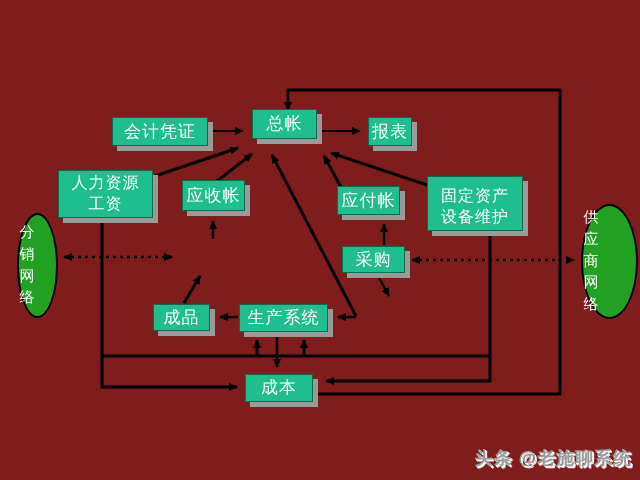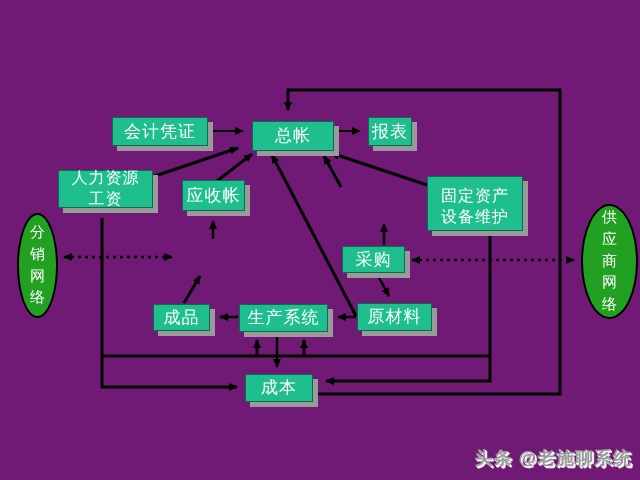--- a/index.html
+++ b/index.html
@@ -1,33 +1,33 @@
 <!DOCTYPE html>
 <html><head>
 <meta charset="utf-8">
 <style>
   html,body{margin:0;padding:0;background:#fff;}
   .canvas{
-    position:relative;width:640px;height:480px;background:#701a75;overflow:hidden;
+    position:relative;width:640px;height:480px;background:#7f1d1d;overflow:hidden;
     font-family:"Liberation Serif","DejaVu Serif",serif;
   }
   .edges{position:absolute;left:0;top:0;z-index:1;}
   .node{
     position:absolute;z-index:2;box-sizing:border-box;
     background:#1fbe8f;border:1px solid #0b6b4f;
     box-shadow:5px 5px 0 #9a9a9a;
     color:#ffffff;text-align:center;
     display:flex;align-items:center;justify-content:center;
     font-size:17px;line-height:1.15;letter-spacing:1px;
   }
   .node.twoline{font-size:16px;line-height:1.3;padding:2px 3px;letter-spacing:1px;}
   .ellipse{
     position:absolute;z-index:2;box-sizing:border-box;
     background:#22a022;border:2px solid #000000;border-radius:50%;
-    color:#ffffff;display:flex;align-items:center;justify-content:center;
+    color:#ffffff;display:flex;align-items:center;
     font-size:15px;line-height:1.45;letter-spacing:0;
   }
   .ellipse .vtext{width:16px;word-break:break-all;text-align:center;}
   .watermark{
     position:absolute;z-index:3;right:8px;bottom:10px;
     font-family:"Liberation Sans","DejaVu Sans",sans-serif;
     font-size:18px;font-weight:bold;color:#9b9b9b;
     text-shadow:1px 1px 0 #ffffff,2px 2px 0 #e8e8e8;letter-spacing:1px;
   }
 </style>
@@ -74,57 +74,57 @@
     <polyline points="490,231 490,381 326,381" fill="none" stroke="#000" stroke-width="3" marker-end="url(#arrE)"></polyline>
 
     <line x1="64" y1="257" x2="172" y2="257" stroke="#000" stroke-width="2.5" stroke-dasharray="3 4" marker-start="url(#arrS)" marker-end="url(#arrE)"></line>
     <line x1="412" y1="260" x2="574" y2="260" stroke="#000" stroke-width="2.5" stroke-dasharray="3 4" marker-start="url(#arrS)" marker-end="url(#arrE)"></line>
   </svg>
 
   <div class="node" style="left:112px;top:117px;width:96px;height:29px;">
     <span>会计凭证</span>
   </div>
 
-  <div class="node" style="left:252px;top:121px;width:82px;height:30px;">
+  <div class="node" style="left:252px;top:109px;width:65px;height:30px;">
     <span>总帐</span>
   </div>
 
   <div class="node" style="left:368px;top:117px;width:44px;height:29px;">
     <span>报表</span>
   </div>
 
-  <div class="node twoline" style="left:58px;top:170px;width:95px;height:38px;">
+  <div class="node twoline" style="left:58px;top:170px;width:95px;height:48px;">
     <span>人力资源 工资</span>
   </div>
 
   <div class="node" style="left:182px;top:180px;width:63px;height:31px;">
     <span>应收帐</span>
   </div>
 
+  <div class="node" style="left:337px;top:186px;width:63px;height:29px;">
+    <span>应付帐</span>
+  </div>
 
   <div class="node twoline" style="left:427px;top:176px;width:96px;height:55px;align-items:flex-end;">
     <span>固定资产 设备维护</span>
   </div>
 
 
   <div class="node" style="left:342px;top:246px;width:63px;height:27px;">
     <span>采购</span>
   </div>
 
   <div class="node" style="left:153px;top:304px;width:57px;height:27px;">
     <span>成品</span>
   </div>
 
   <div class="node" style="left:239px;top:304px;width:89px;height:28px;">
     <span>生产系统</span>
   </div>
 
-  <div class="node" style="left:357px;top:303px;width:75px;height:28px;">
-    <span>原材料</span>
-  </div>
 
   <div class="node" style="left:245px;top:374px;width:68px;height:28px;">
     <span>成本</span>
   </div>
 
   <div class="ellipse" style="left:17px;top:213px;width:41px;height:105px;">
     <span class="vtext">分销网络</span>
   </div>
 
   <div class="ellipse" style="left:581px;top:204px;width:57px;height:115px;">

